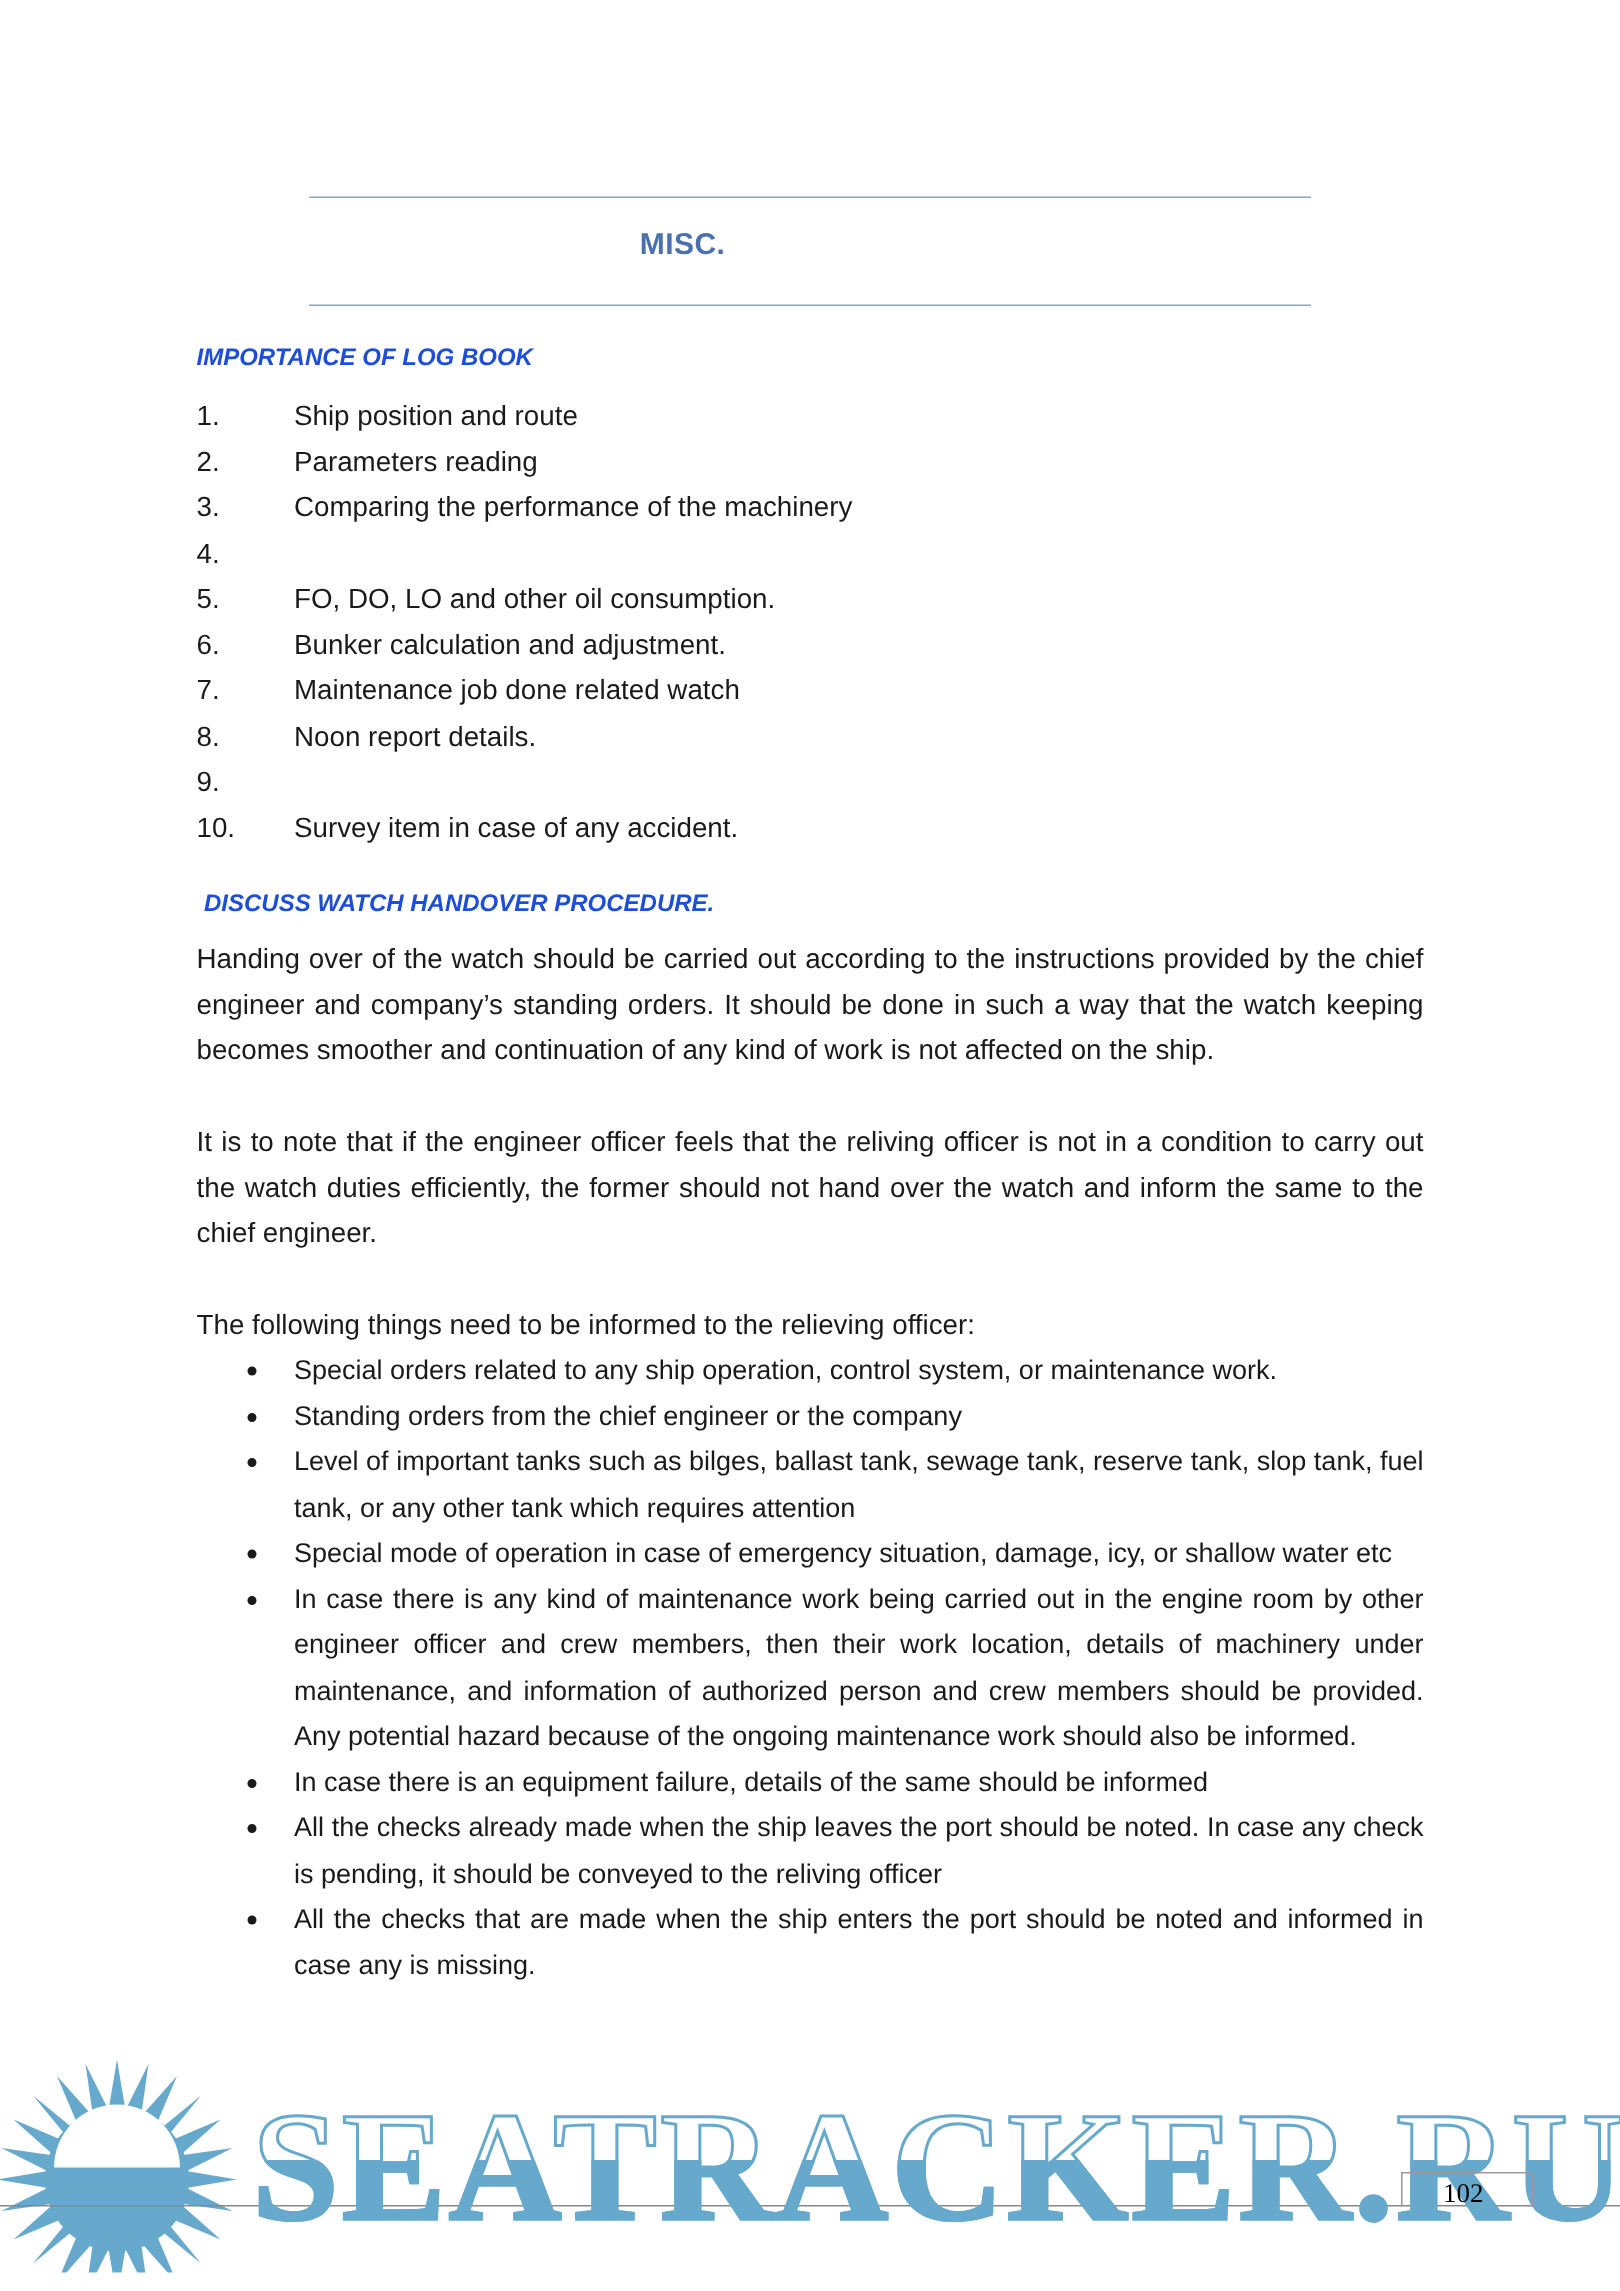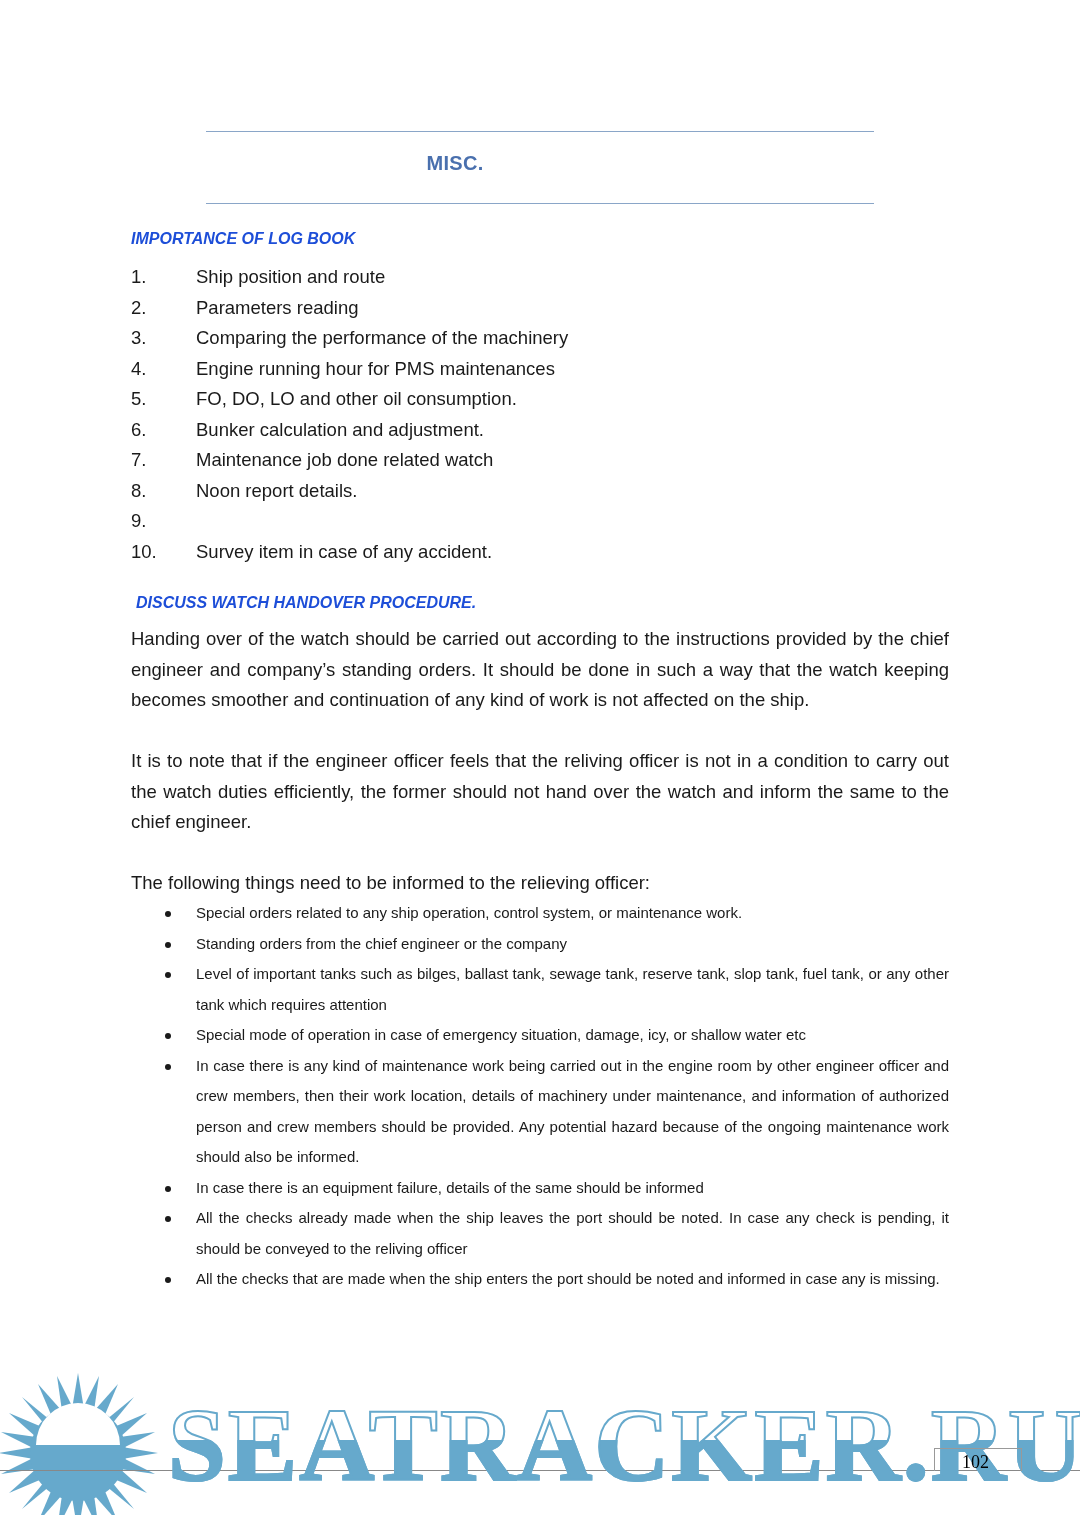--- a/index.html
+++ b/index.html
@@ -8,21 +8,21 @@
   .rule { position: absolute; left: 206px; width: 668px; height: 0; border-top: 1.5px solid #8aa6c8; }
   .chapter-title { position: absolute; top: 152px; left: 0; width: 868px; text-align: center;
                    font-size: 20px; font-weight: bold; color: #4a70ae; letter-spacing: 0.3px; margin-left: 21px; }
   .section-heading { position: absolute; font-size: 16px; font-weight: bold; font-style: italic; color: #1d4ed8; }
   .num-list { position: absolute; left: 131px; top: 262px; margin: 0; padding: 0; list-style: none; }
   .num-list li { height: 30.5px; line-height: 30.5px; font-size: 18.5px; display: flex; }
   .num-list .n { width: 65px; }
   .para { position: absolute; left: 131px; width: 818px; font-size: 18.5px; line-height: 30.5px;
           text-align: justify; margin: 0; }
   .bullets { position: absolute; left: 131px; top: 898px; width: 818px; margin: 0; padding: 0; list-style: none; }
-  .bullets li { position: relative; padding-left: 65px; font-size: 15px; line-height: 30.5px; text-align: justify; }
+  .bullets li { position: relative; padding-left: 65px; font-size: 18px; line-height: 30.5px; text-align: justify; }
   .bullets li .dot { position: absolute; left: 34px; top: 13px; width: 6px; height: 6px; border-radius: 50%; background: #1a1a1a; }
   .footer-line { position: absolute; left: 0; top: 1470px; width: 1080px; border-top: 1.5px solid #888; }
   .page-box { position: absolute; left: 934px; top: 1448px; width: 86px; height: 22px;
               border: 1.5px solid #999; border-bottom: none; }
   .page-num { position: absolute; left: 962px; top: 1452px; font-size: 18px; color: #000000; font-family: "Liberation Serif", serif; }
   .watermark { position: absolute; left: 0; top: 1365px; width: 1080px; height: 150px; }
   .wm-text { position: absolute; left: 168px; top: 1393px; font-family: "Liberation Serif", "DejaVu Serif", serif;
              font-size: 104px; font-weight: bold; letter-spacing: 2px; line-height: 1; color: transparent;
              -webkit-text-stroke: 2px #66a9cc;
              background: linear-gradient(to bottom, transparent 0, transparent 45%, #66a9cc 45%, #66a9cc 100%);
@@ -45,21 +45,20 @@
   <li>
       <span class="n">2.</span>
       <span>Parameters reading</span>
     </li>
   <li>
       <span class="n">3.</span>
       <span>Comparing the performance of the machinery</span>
     </li>
   <li>
       <span class="n">4.</span>
-      <span>Engine running hour for PMS maintenances</span>
     </li>
   <li>
       <span class="n">5.</span>
       <span>FO, DO, LO and other oil consumption.</span>
     </li>
   <li>
       <span class="n">6.</span>
       <span>Bunker calculation and adjustment.</span>
     </li>
   <li>

